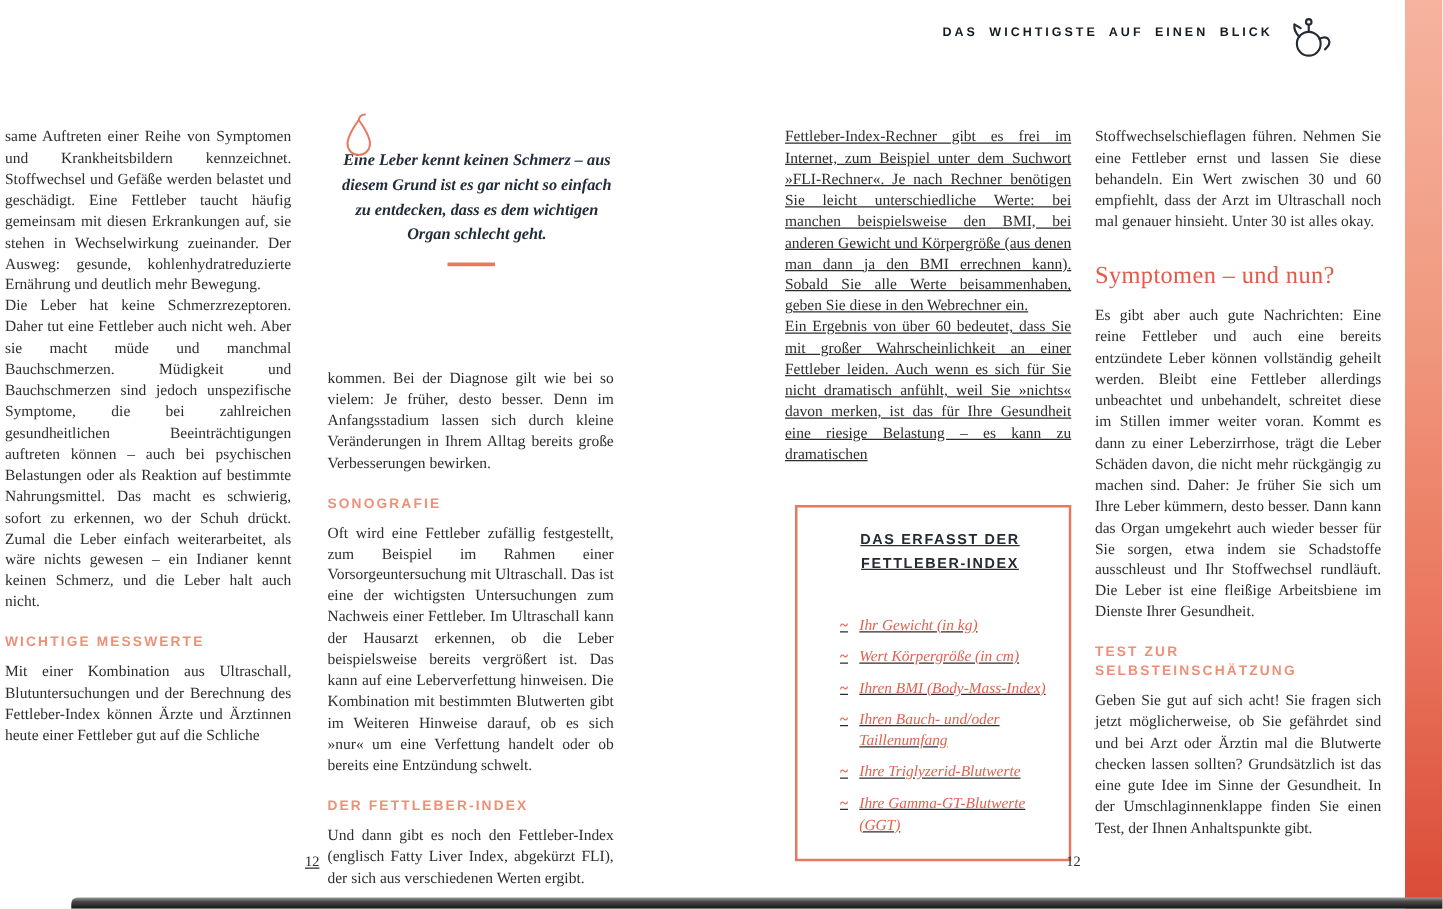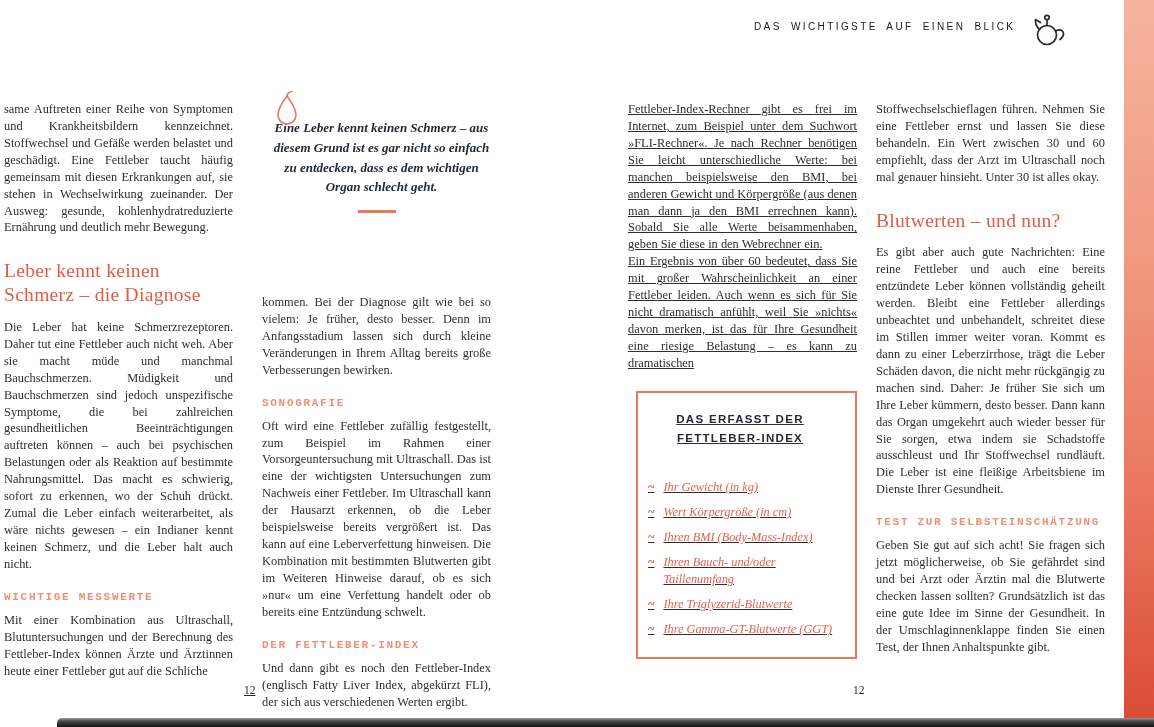--- a/index.html
+++ b/index.html
@@ -28,21 +28,21 @@
     position: absolute; bottom: 0; left: 57px; right: 0; height: 9px;
     background: linear-gradient(180deg, #9a9a9a 0%, #4a4a4a 35%, #141414 100%);
     border-radius: 5px 0 0 0;
     z-index: 6;
   }
 
   
   .running-header {
     position: absolute; top: 21px; left: 754px;
     font-family: "Liberation Sans", "DejaVu Sans", sans-serif;
-    font-size: 10px; font-weight: 400;
+    font-size: 10px; font-weight: 700;
     letter-spacing: 2.4px; word-spacing: 4px;
     color: #161b21; z-index: 3;
     white-space: nowrap;
   }
   .teapot { position: absolute; left: 1030px; top: 4px; z-index: 3; }
 
   
   .col {
     position: absolute; width: 229px; z-index: 2;
     font-size: 12.4px; line-height: 1.365;
@@ -59,21 +59,21 @@
     font-family: "Liberation Serif", "DejaVu Serif", serif;
     font-weight: 500;
     font-size: 19.5px; line-height: 1.22;
     letter-spacing: 0.3px;
     color: #e15b47;
     margin: 23px 0 12px 0;
     text-align: left;
   }
 
   .subhead {
-    font-family: Liberation Mono, monospace;
+    font-family: Liberation Sans, sans-serif;
     font-size: 11px; font-weight: 700;
     letter-spacing: 1.7px;
     color: #ee9078;
     margin: 17px 0 7px 0;
     text-align: left;
   }
 
   
   .quote-wrap { position: relative; padding-top: 4px; min-height: 160px; }
   .drop-icon-wrap { position: absolute; left: 12px; top: 2px; }
@@ -86,23 +86,23 @@
   }
   .quote-rule {
     width: 38px; height: 3px;
     background: #e97860;
     margin: 13px auto 0 auto;
   }
   .after-quote { margin-top: 46px !important; }
 
   
   .index-box {
-    margin: 19px 0 0 8px;
+    margin: 32px 0 0 8px;
     border: 2.5px solid #e97860;
-    padding: 17px 13px 18px 0;
+    padding: 17px 13px 18px 24px;
     background: #ffffff;
     text-align: left;
   }
   .box-title {
     text-align: center;
     font-family: "Liberation Sans", "DejaVu Sans", sans-serif;
     font-size: 11.5px; font-weight: 700;
     letter-spacing: 1.3px; line-height: 1.7;
     color: #232a33;
     margin: 0 0 30px 0;
@@ -141,21 +141,20 @@
       <circle cx="17" cy="31" r="9.5"></circle>
       <path d="M17 21.5 L17 16.5"></path>
       <circle cx="17" cy="13.5" r="2.2"></circle>
       <path d="M25.5 27 C33 23.5 36.5 30 30 35.5"></path>
       <path d="M9.5 25.5 C6.5 22.5 5 19 5.5 15.5 L10.5 18.5"></path>
     </g>
   </svg>
 
   <div class="col col-1">
     <p class="body">same Auftreten einer Reihe von Symptomen und Krankheitsbildern kennzeichnet. Stoffwechsel und Gefäße werden belastet und geschädigt. Eine Fettleber taucht häufig gemeinsam mit diesen Erkrankungen auf, sie stehen in Wechselwirkung zueinander. Der Ausweg: gesunde, kohlenhydratreduzierte Ernährung und deutlich mehr Bewegung.</p>
-    <h2 class="coral-heading">Leber kennt keinen Schmerz – die Diagnose</h2>
     <p class="body">Die Leber hat keine Schmerzrezeptoren. Daher tut eine Fettleber auch nicht weh. Aber sie macht müde und manchmal Bauchschmerzen. Müdigkeit und Bauchschmerzen sind jedoch unspezifische Symptome, die bei zahlreichen gesundheitlichen Beeinträchtigungen auftreten können – auch bei psychischen Belastungen oder als Reaktion auf bestimmte Nahrungsmittel. Das macht es schwierig, sofort zu erkennen, wo der Schuh drückt. Zumal die Leber einfach weiterarbeitet, als wäre nichts gewesen – ein Indianer kennt keinen Schmerz, und die Leber halt auch nicht.</p>
     <div class="subhead">WICHTIGE MESSWERTE</div>
     <p class="body">Mit einer Kombination aus Ultraschall, Blutuntersuchungen und der Berechnung des Fettleber-Index können Ärzte und Ärztinnen heute einer Fettleber gut auf die Schliche</p>
   </div>
 
   <div class="col col-2">
     <div class="quote-wrap">
       <span class="drop-icon-wrap">
         <svg width="26" height="38" viewBox="0 0 26 38">
           <path d="M13 6 C13 6 4 18 4 25 a9 9 0 0 0 18 0 C22 18 13 6 13 6 Z" fill="none" stroke="#e97860" stroke-width="1.6"></path>
@@ -201,21 +200,21 @@
         <li>
             <span class="tilde">~</span>
             <span>Ihre Gamma-GT-Blutwerte (GGT)</span>
           </li>
       </ul>
     </div>
   </div>
 
   <div class="col col-4">
     <p class="body">Stoffwechselschieflagen führen. Nehmen Sie eine Fettleber ernst und lassen Sie diese behandeln. Ein Wert zwischen 30 und 60 empfiehlt, dass der Arzt im Ultraschall noch mal genauer hinsieht. Unter 30 ist alles okay.</p>
-    <h2 class="coral-heading">Blutwerten – und nun?</h2>
+    <h2 class="coral-heading">Symptomen – und nun?</h2>
     <p class="body">Es gibt aber auch gute Nachrichten: Eine reine Fettleber und auch eine bereits entzündete Leber können vollständig geheilt werden. Bleibt eine Fettleber allerdings unbeachtet und unbehandelt, schreitet diese im Stillen immer weiter voran. Kommt es dann zu einer Leberzirrhose, trägt die Leber Schäden davon, die nicht mehr rückgängig zu machen sind. Daher: Je früher Sie sich um Ihre Leber kümmern, desto besser. Dann kann das Organ umgekehrt auch wieder besser für Sie sorgen, etwa indem sie Schadstoffe ausschleust und Ihr Stoffwechsel rundläuft. Die Leber ist eine fleißige Arbeitsbiene im Dienste Ihrer Gesundheit.</p>
     <div class="subhead">TEST ZUR SELBSTEINSCHÄTZUNG</div>
     <p class="body">Geben Sie gut auf sich acht! Sie fragen sich jetzt möglicherweise, ob Sie gefährdet sind und bei Arzt oder Ärztin mal die Blutwerte checken lassen sollten? Grundsätzlich ist das eine gute Idee im Sinne der Gesundheit. In der Umschlaginnenklappe finden Sie einen Test, der Ihnen Anhaltspunkte gibt.</p>
   </div>
 
   <div class="pagenum pagenum-left">12</div>
   <div class="pagenum pagenum-right">12</div>
 
 </div>
 

